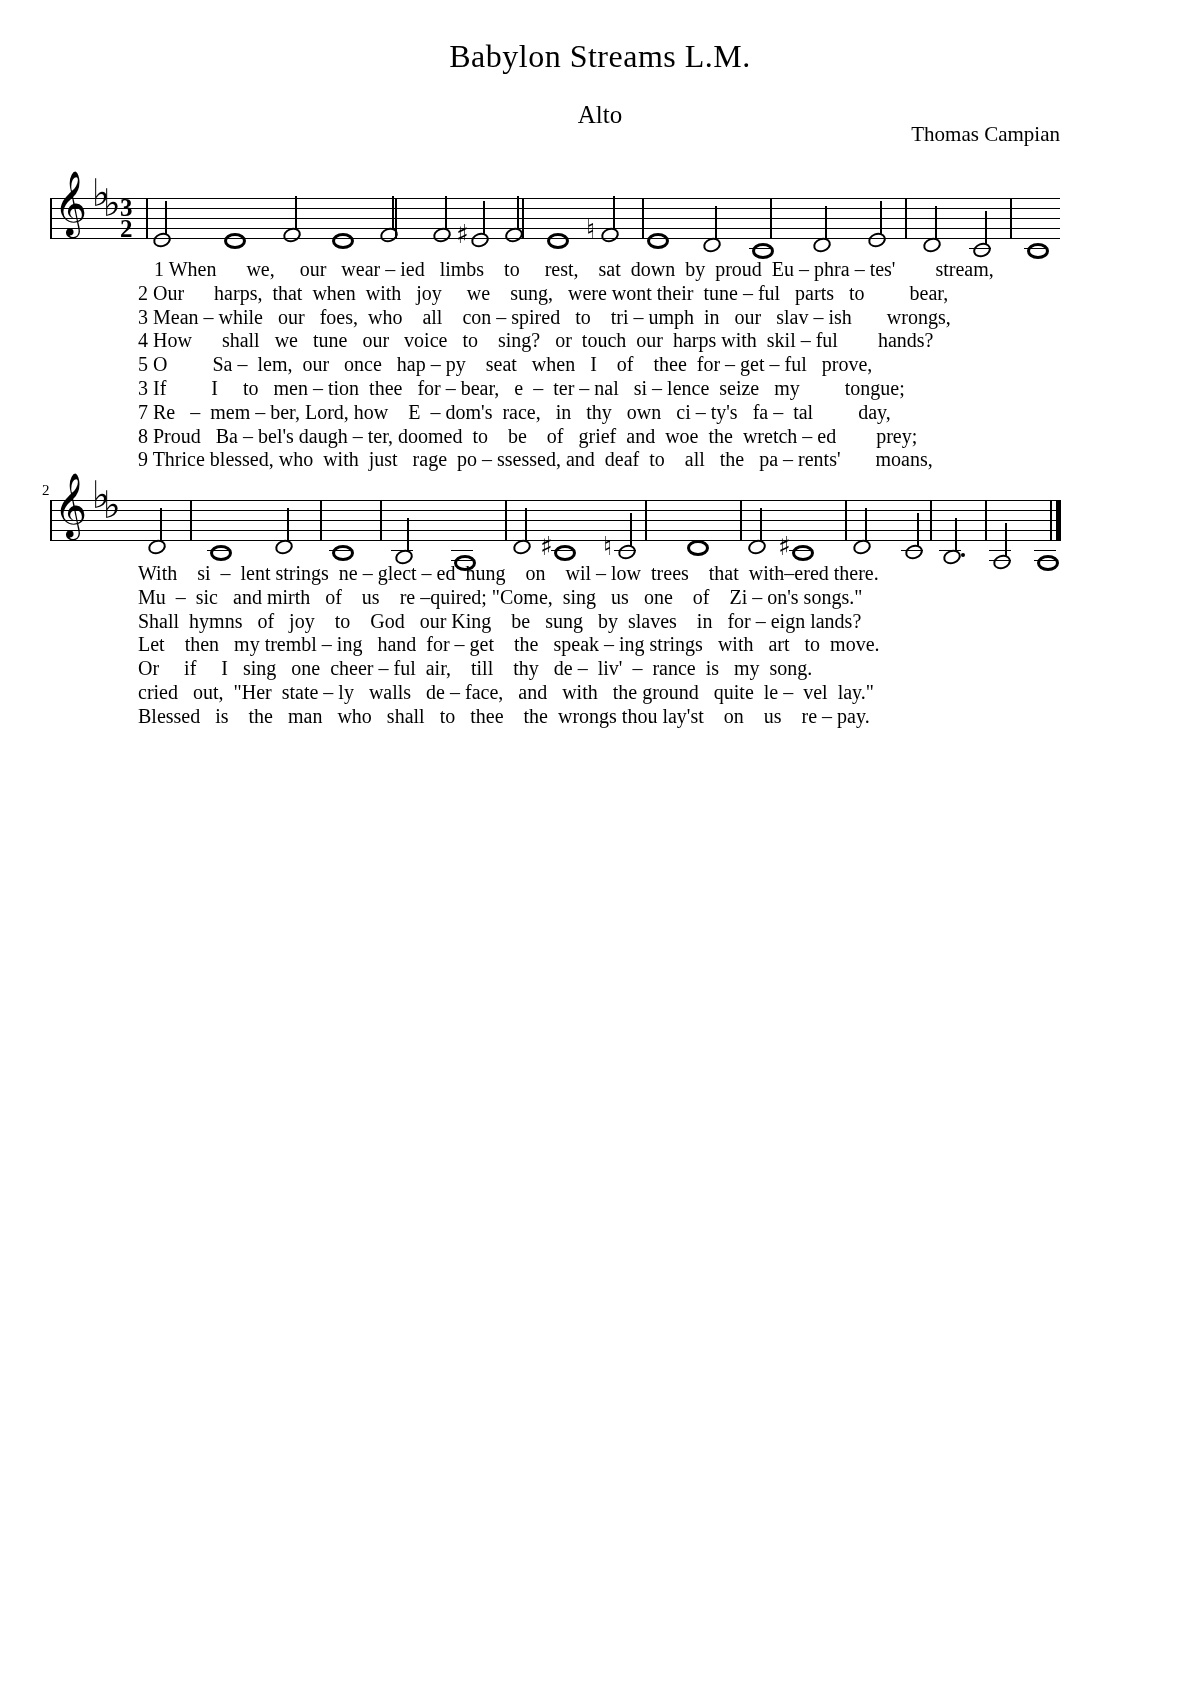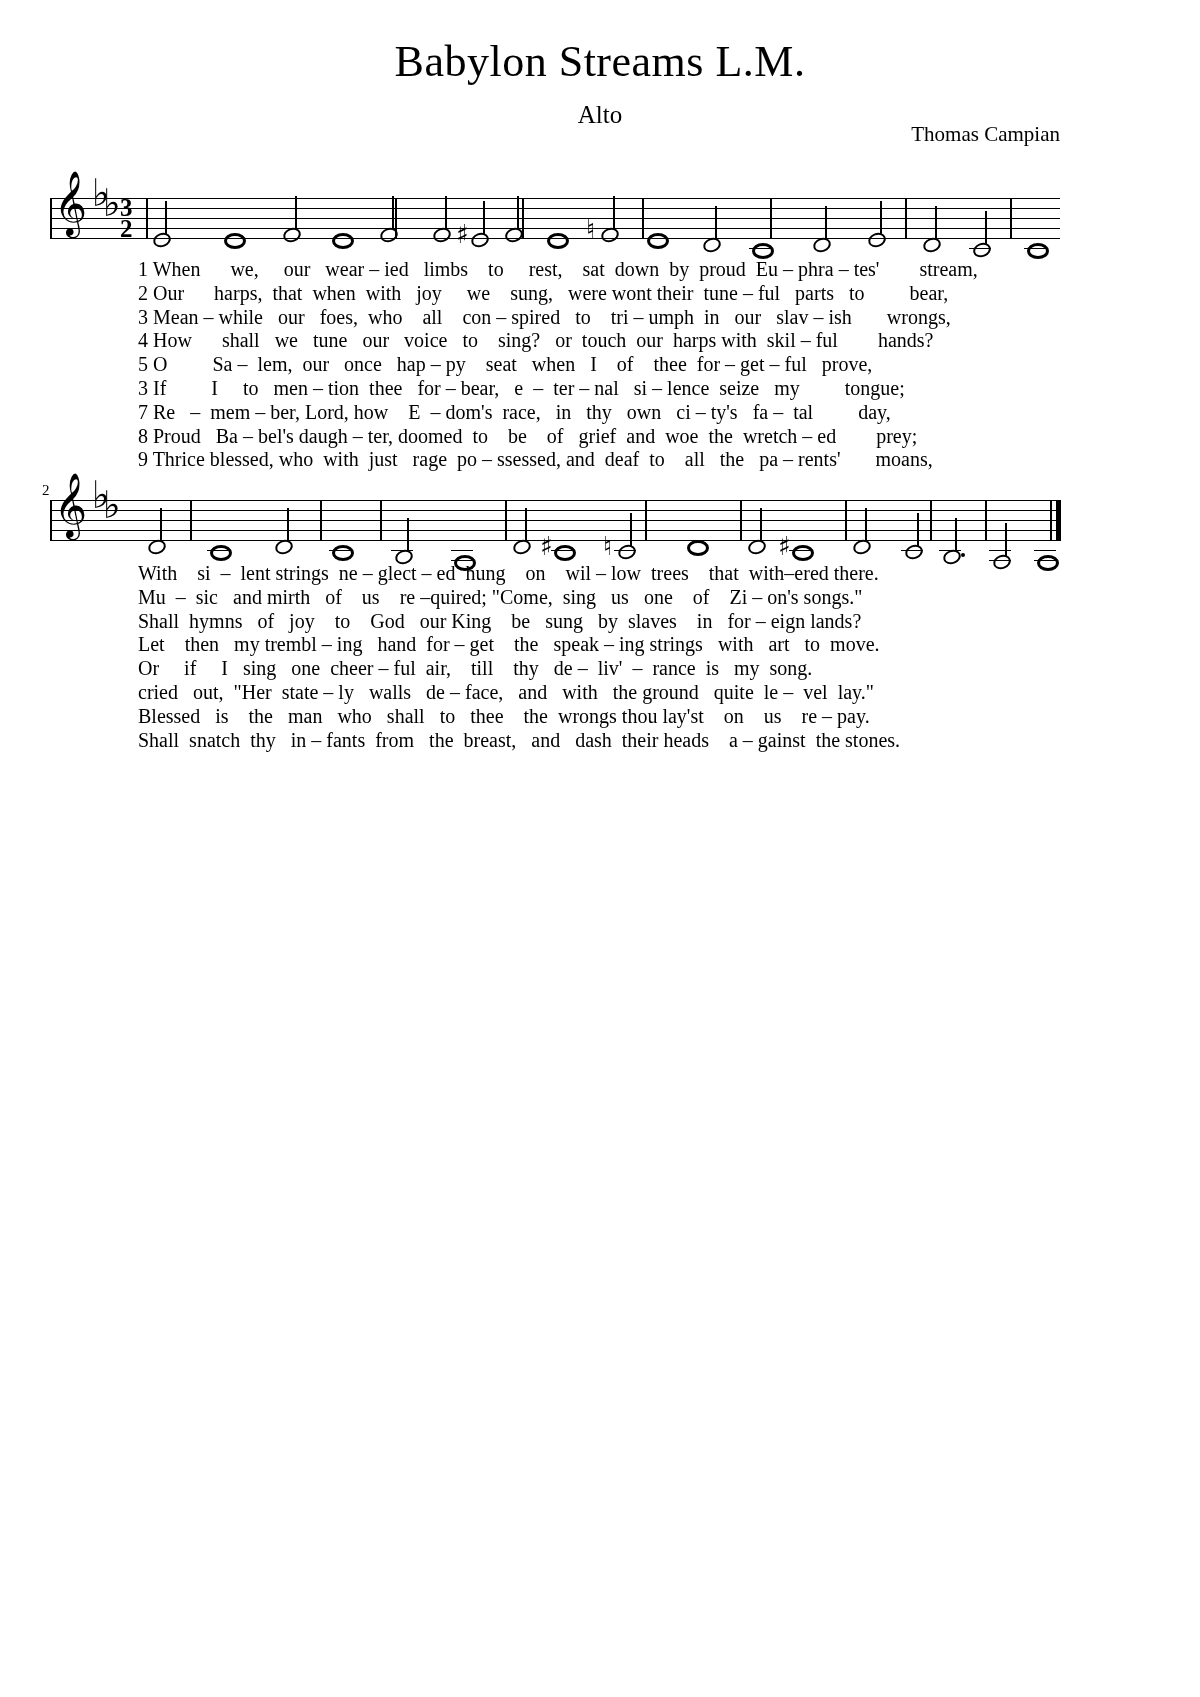--- a/index.html
+++ b/index.html
@@ -14,21 +14,21 @@
     font-family: "Liberation Serif", "DejaVu Serif", serif;
     color: #000000;
     overflow: hidden;
   }
 
   
   #title {
     position: absolute;
     top: 40px; left: 0; width: 1200px;
     text-align: center;
-    font-size: 44px;
+    font-size: 32px;
     font-weight: normal;
     letter-spacing: 0.5px;
     line-height: 1;
   }
   #subtitle {
     position: absolute;
     top: 102px; left: 0; width: 1200px;
     text-align: center;
     font-size: 25px;
     line-height: 1;
@@ -303,21 +303,21 @@
         <div class="barline" style="left: 592px;"></div>
         <div class="barline" style="left: 720px;"></div>
         <div class="barline" style="left: 855px;"></div>
         <div class="barline" style="left: 960px;"></div>
       </div>
   </div>
 </div>
 
 <div class="lyric-block" id="lyrics-1">
     <div class="lyric-line">
-      <span class="syl" style="left: 88px;">1 When      we,     our   wear – ied   limbs    to     rest,    sat  down  by  proud  Eu – phra – tes'        stream,</span>
+      <span class="syl" style="left: 104px;">1 When      we,     our   wear – ied   limbs    to     rest,    sat  down  by  proud  Eu – phra – tes'        stream,</span>
     </div>
     <div class="lyric-line">
       <span class="syl" style="left: 88px;">2 Our      harps,  that  when  with   joy     we    sung,   were wont their  tune – ful   parts   to         bear,</span>
     </div>
     <div class="lyric-line">
       <span class="syl" style="left: 88px;">3 Mean – while   our   foes,  who    all    con – spired   to    tri – umph  in   our   slav – ish       wrongs,</span>
     </div>
     <div class="lyric-line">
       <span class="syl" style="left: 88px;">4 How      shall   we   tune   our   voice   to    sing?   or  touch  our  harps with  skil – ful        hands?</span>
     </div>
@@ -465,16 +465,13 @@
     </div>
     <div class="lyric-line">
       <span class="syl" style="left: 88px;">Or     if     I   sing   one  cheer – ful  air,    till    thy   de –  liv'  –  rance  is   my  song.</span>
     </div>
     <div class="lyric-line">
       <span class="syl" style="left: 88px;">cried   out,  "Her  state – ly   walls   de – face,   and   with   the ground   quite  le –  vel  lay."</span>
     </div>
     <div class="lyric-line">
       <span class="syl" style="left: 88px;">Blessed   is    the   man   who   shall   to   thee    the  wrongs thou lay'st    on    us    re – pay.</span>
     </div>
-    <div class="lyric-line">
-      <span class="syl" style="left: 88px;">Shall  snatch  thy   in – fants  from   the  breast,   and   dash  their heads    a – gainst  the stones.</span>
-    </div>
   </div>
 
 </body></html>

